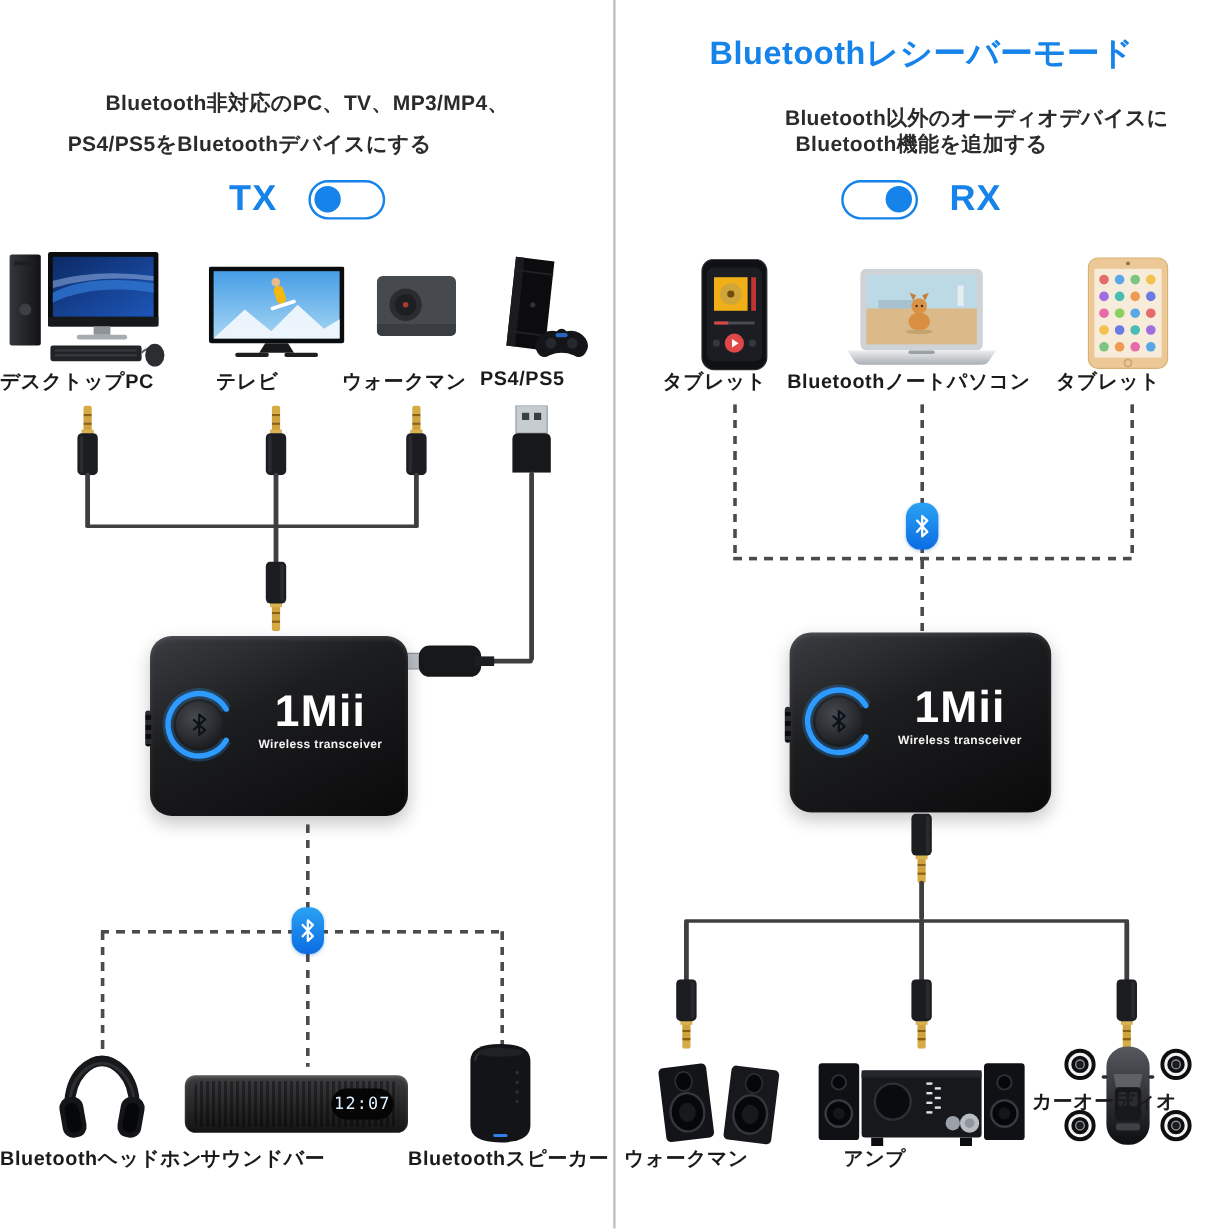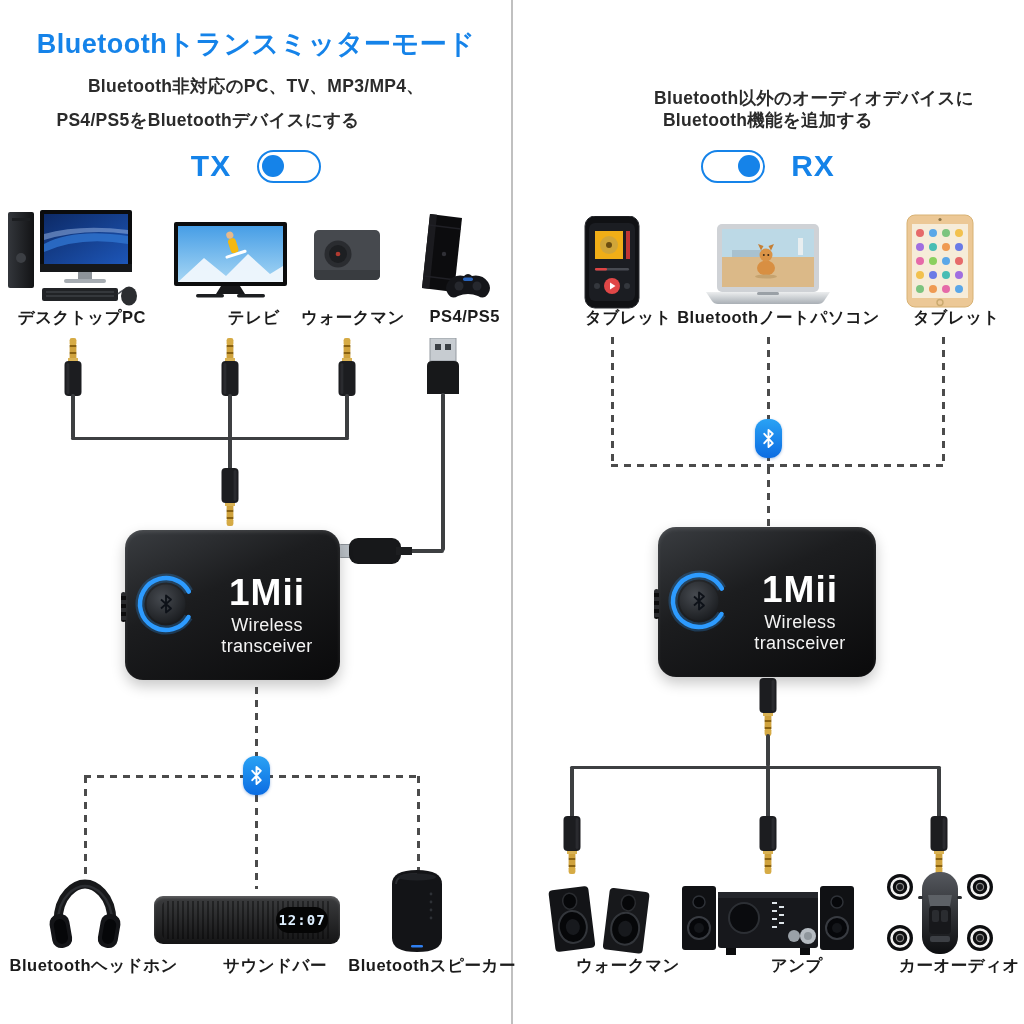--- a/index.html
+++ b/index.html
@@ -6,44 +6,44 @@
   .canvas{position:relative;width:1024px;height:1024px;background:#fff;overflow:hidden;
           font-family:"Liberation Sans",sans-serif;}
   .divider{position:absolute;left:511px;top:0;width:2px;height:1024px;background:#9e9e9e;opacity:.65;}
   .title{position:absolute;text-align:center;font-size:27px;font-weight:800;color:#1583e9;letter-spacing:.5px;}
   .sub{position:absolute;text-align:center;font-size:17.5px;font-weight:600;color:#2b2b2b;letter-spacing:.3px;}
   .mode-row{position:absolute;display:flex;justify-content:center;align-items:center;gap:26px;height:36px;}
   .mode-label{font-size:30px;font-weight:800;color:#1583e9;letter-spacing:1px;}
   .switch{width:60px;height:29px;border:2.5px solid #1583e9;border-radius:17px;background:#fff;position:relative;display:inline-block;}
   .knob{position:absolute;width:22px;height:22px;border-radius:50%;background:#1583e9;top:3.5px;}
   .knob-left{left:3px;} .knob-right{right:3px;}
-  .dlabel{position:absolute;text-align:right;font-size:16.5px;font-weight:700;color:#1b1b1b;letter-spacing:.5px;white-space:nowrap;}
+  .dlabel{position:absolute;text-align:left;font-size:16.5px;font-weight:700;color:#1b1b1b;letter-spacing:.5px;white-space:nowrap;}
   .cab{position:absolute;background:#3d3f41;border-radius:2px;}
   .dv{position:absolute;width:3px;background:repeating-linear-gradient(to bottom,#4b4b4b 0 7px,transparent 7px 13px);}
   .dh{position:absolute;height:3px;background:repeating-linear-gradient(to right,#4b4b4b 0 7px,transparent 7px 13px);}
   .rot180{transform:rotate(180deg);}
   .icon{position:absolute;}
   .transceiver{position:absolute;border-radius:18px;
      background:linear-gradient(155deg,#3a3d41 0%,#1c1d1f 40%,#0a0a0b 100%);
      box-shadow:inset 0 2px 4px rgba(255,255,255,.12), 0 6px 14px rgba(0,0,0,.22);}
   .tr-grip{position:absolute;left:-4px;top:62px;width:5px;height:30px;border-radius:3px;
      background:repeating-linear-gradient(to bottom,#2a2b2e 0 4px,#0c0c0d 4px 8px);}
   .tr-btn{position:absolute;left:10px;top:43px;}
   .tr-text{position:absolute;left:76px;top:44px;width:132px;text-align:center;color:#fff;}
   .tr-brand{font-size:37px;font-weight:800;letter-spacing:1px;line-height:1;}
-  .tr-tag{font-size:18px;font-weight:400;margin-top:4px;letter-spacing:.3px;color:#f4f4f4;}
+  .tr-tag{font-size:10px;font-weight:700;margin-top:4px;letter-spacing:.3px;color:#f4f4f4;}
   .bt-badge{position:absolute;width:27px;height:39px;border-radius:12px;z-index:5;
      background:linear-gradient(180deg,#2aa2f4,#0b6ce2);display:flex;align-items:center;justify-content:center;
      box-shadow:0 1px 3px rgba(0,80,180,.35);}
   .soundbar{position:absolute;border-radius:9px;background:linear-gradient(#3c3d3f,#141415);
      box-shadow:inset 0 2px 3px rgba(255,255,255,.18);}
   .soundbar::before{content:"";position:absolute;inset:5px 8px;border-radius:5px;
      background:repeating-linear-gradient(90deg,rgba(0,0,0,.38) 0 2px,transparent 2px 5px);}
   .sb-display{position:absolute;right:12px;top:11px;width:52px;height:26px;background:#050505;border-radius:13px;
-     color:#dff0ff;font-family:"DejaVu Sans Mono",monospace;font-size:14px;font-weight:700;letter-spacing:1px;
+     color:#dff0ff;font-family:"DejaVu Sans Mono",monospace;font-size:14px;font-weight:400;letter-spacing:1px;
      display:flex;align-items:center;justify-content:center;margin-left:25px;}
 </style>
 </head>
 <body>
 
 <svg width="0" height="0" style="position:absolute">
   <defs>
     <radialGradient id="g-knob" cx="40%" cy="35%" r="75%">
       <stop offset="0%" stop-color="#464a50"></stop>
         <stop offset="100%" stop-color="#17191c"></stop>
@@ -67,21 +67,20 @@
     <linearGradient id="g-car" x1="0" y1="0" x2="0" y2="1">
       <stop offset="0%" stop-color="#55585e"></stop>
         <stop offset="100%" stop-color="#0d0e10"></stop>
     </linearGradient>
   </defs>
 </svg>
 
 <div class="canvas">
   <div class="divider"></div>
 
-  <div class="title" style="left:0;top:26px;width:512px">Bluetoothトランスミッターモード</div>
   <div class="sub" style="left:0;top:74px;width:512px">Bluetooth非対応のPC、TV、MP3/MP4、</div>
   <div class="sub" style="left:0;top:108px;width:416px">PS4/PS5をBluetoothデバイスにする</div>
 
   <div class="mode-row" style="left:0;top:148px;width:512px">
     <span class="mode-label">TX</span>
     <span class="switch">
         <span class="knob knob-left"></span>
       </span>
   </div>
 
@@ -256,20 +255,21 @@
       <circle cx="47" cy="34" r="1.4" fill="#2e3136"></circle>
     <circle cx="47" cy="42" r="1.4" fill="#2e3136"></circle>
       <circle cx="47" cy="50" r="1.4" fill="#2e3136"></circle>
     <rect x="27" y="77" width="12" height="2.6" rx="1.3" fill="#2f7ff0"></rect>
   </svg>
 
   <div class="dlabel" style="left:0;top:955px;width:178px">Bluetoothヘッドホン</div>
   <div class="dlabel" style="left:167px;top:955px;width:160px">サウンドバー</div>
   <div class="dlabel" style="left:340px;top:955px;width:176px">Bluetoothスピーカー</div>
 
+  <div class="title" style="left:512px;top:26px;width:512px">Bluetoothレシーバーモード</div>
   <div class="sub" style="left:512px;top:86px;width:604px">Bluetooth以外のオーディオデバイスに</div>
   <div class="sub" style="left:512px;top:108px;width:512px">Bluetooth機能を追加する</div>
 
   <div class="mode-row" style="left:512px;top:148px;width:512px">
     <span class="switch">
         <span class="knob knob-right"></span>
       </span>
     <span class="mode-label">RX</span>
   </div>
 
@@ -470,14 +470,14 @@
     <rect x="45" y="36" width="22" height="28" rx="4" fill="#17181b"></rect>
     <rect x="48" y="40" width="7" height="12" rx="2" fill="#2a2c30"></rect>
     <rect x="57" y="40" width="7" height="12" rx="2" fill="#2a2c30"></rect>
     <rect x="46" y="66" width="20" height="6" rx="2" fill="#3c3f44"></rect>
     <rect x="34" y="26" width="5" height="3" rx="1.5" fill="#2a2c30"></rect>
     <rect x="73" y="26" width="5" height="3" rx="1.5" fill="#2a2c30"></rect>
   </svg>
 
   <div class="dlabel" style="left:520px;top:955px;width:160px">ウォークマン</div>
   <div class="dlabel" style="left:703px;top:955px;width:120px">アンプ</div>
-  <div class="dlabel" style="left:860px;top:955px;width:160px">カーオーディオ</div>
+  <div class="dlabel" style="left:860px;top:907px;width:160px">カーオーディオ</div>
 </div>
 
 </body></html>

